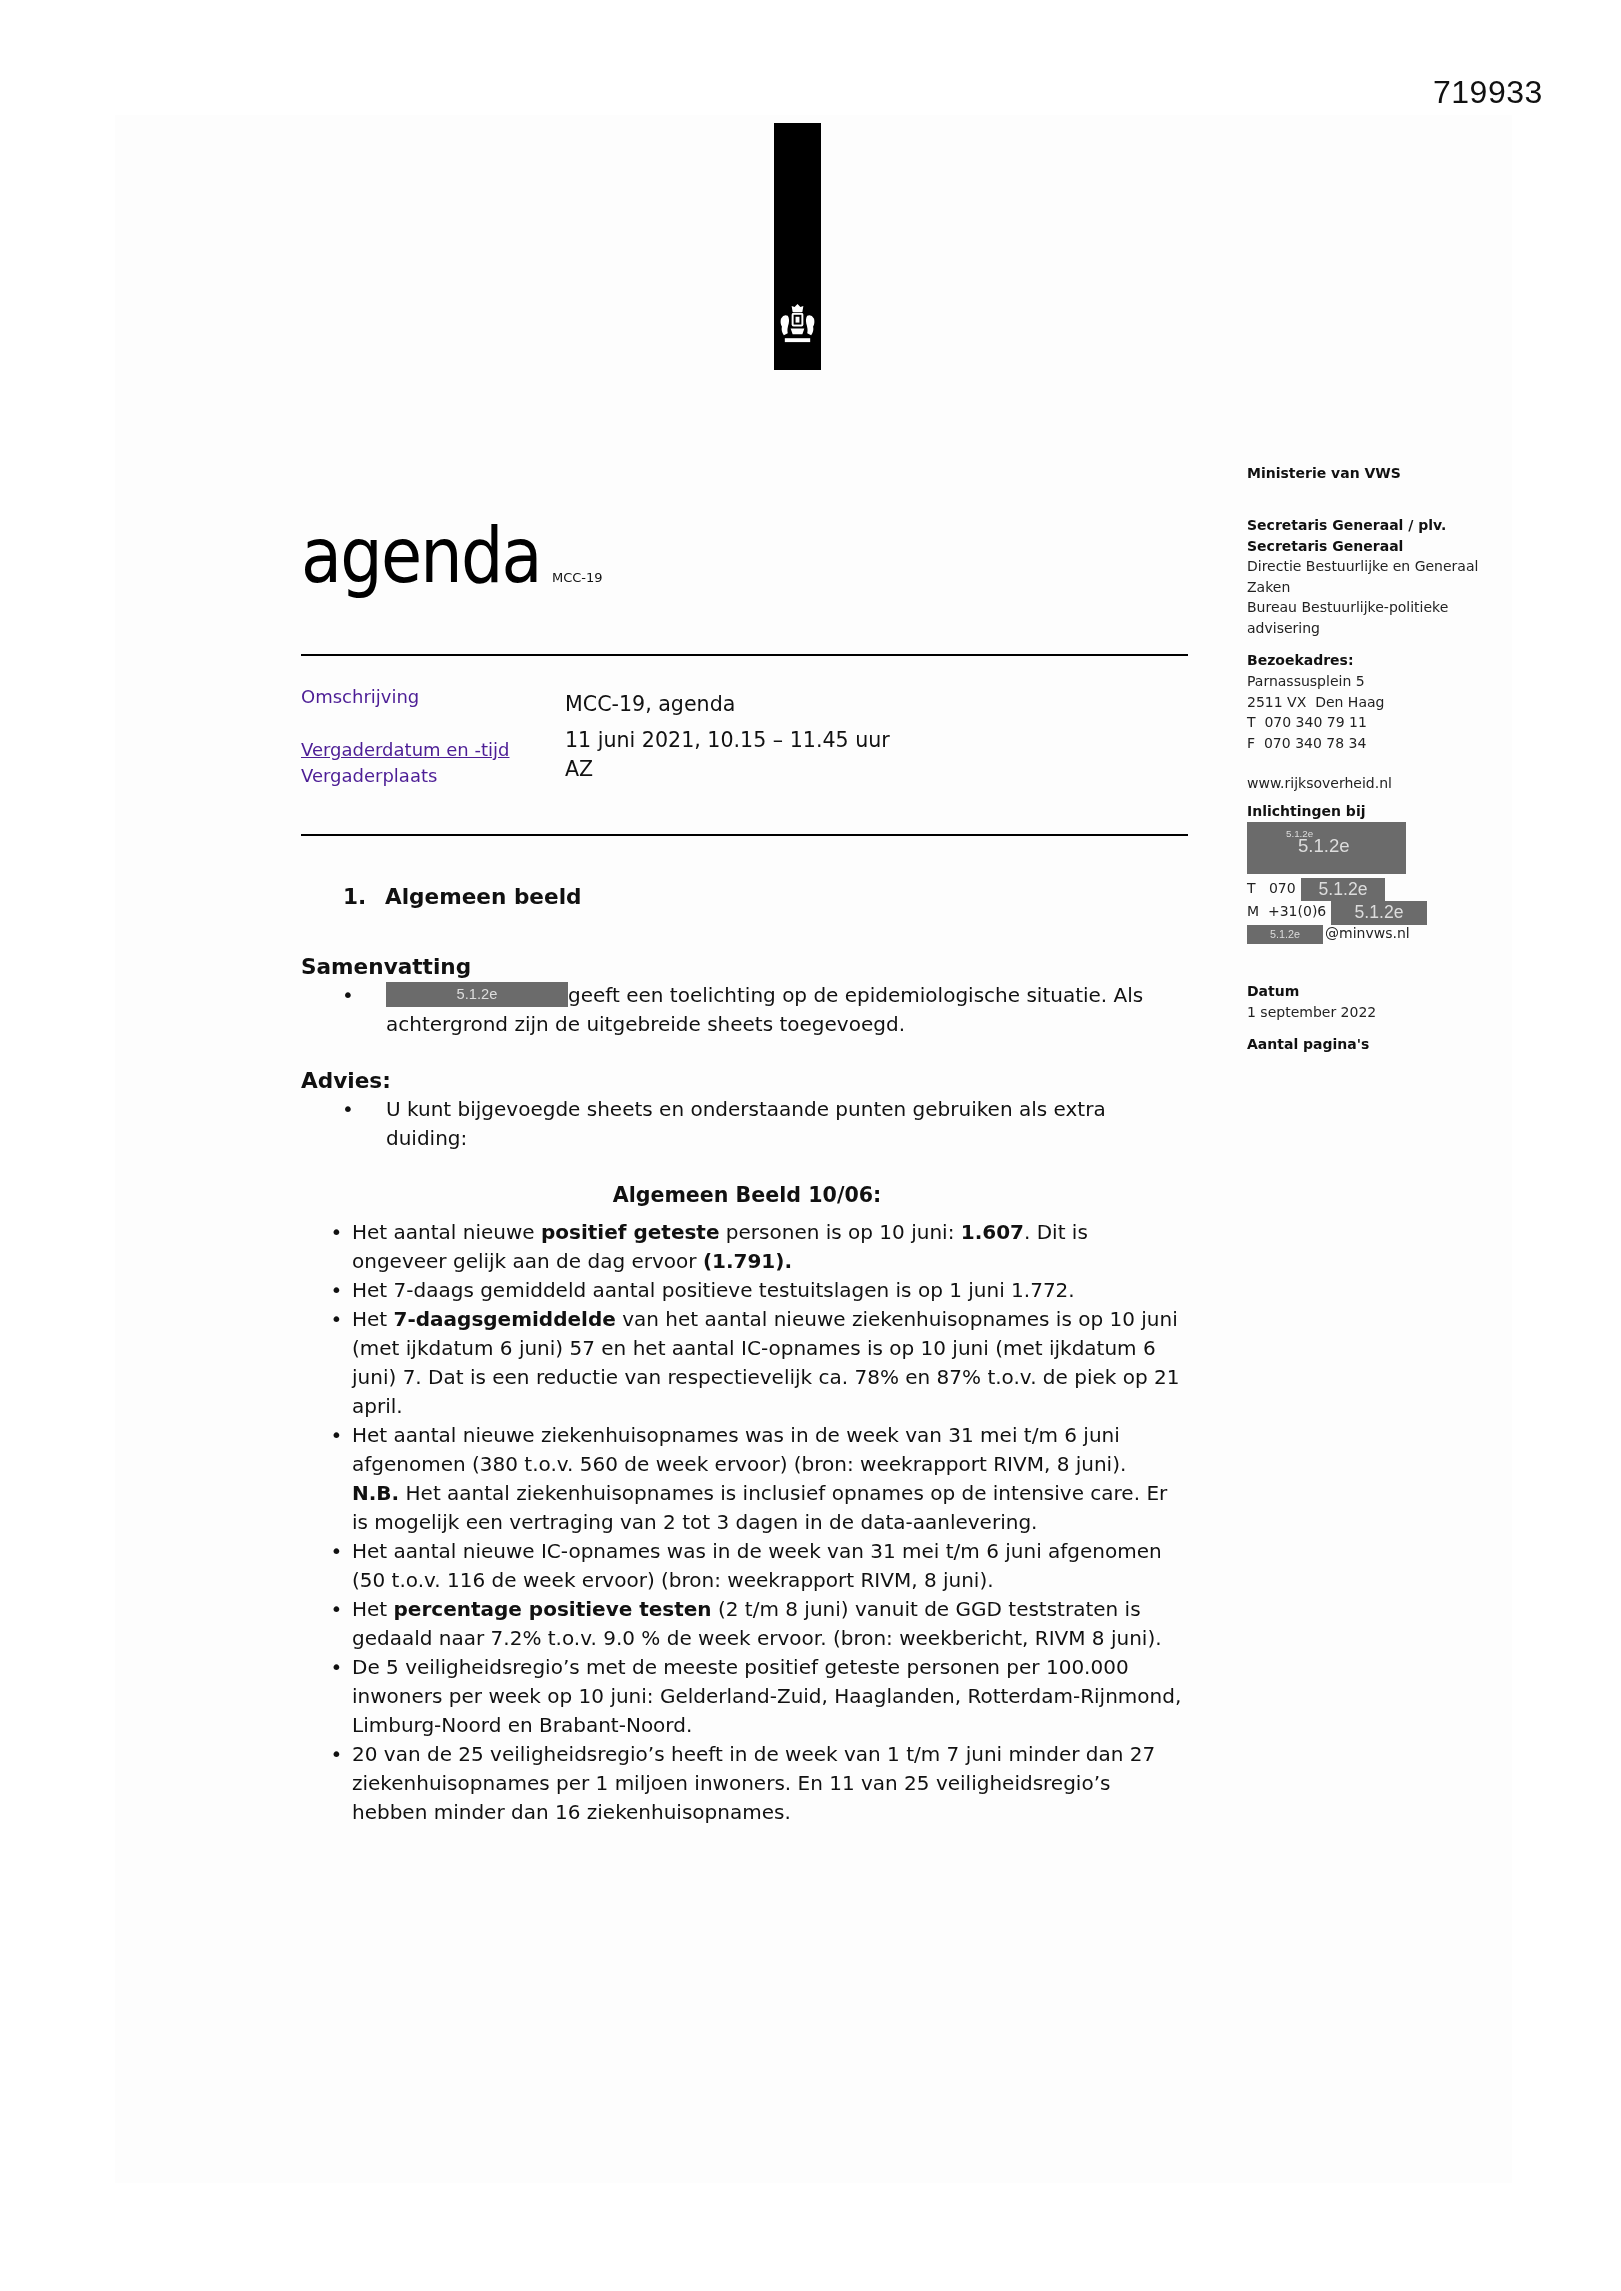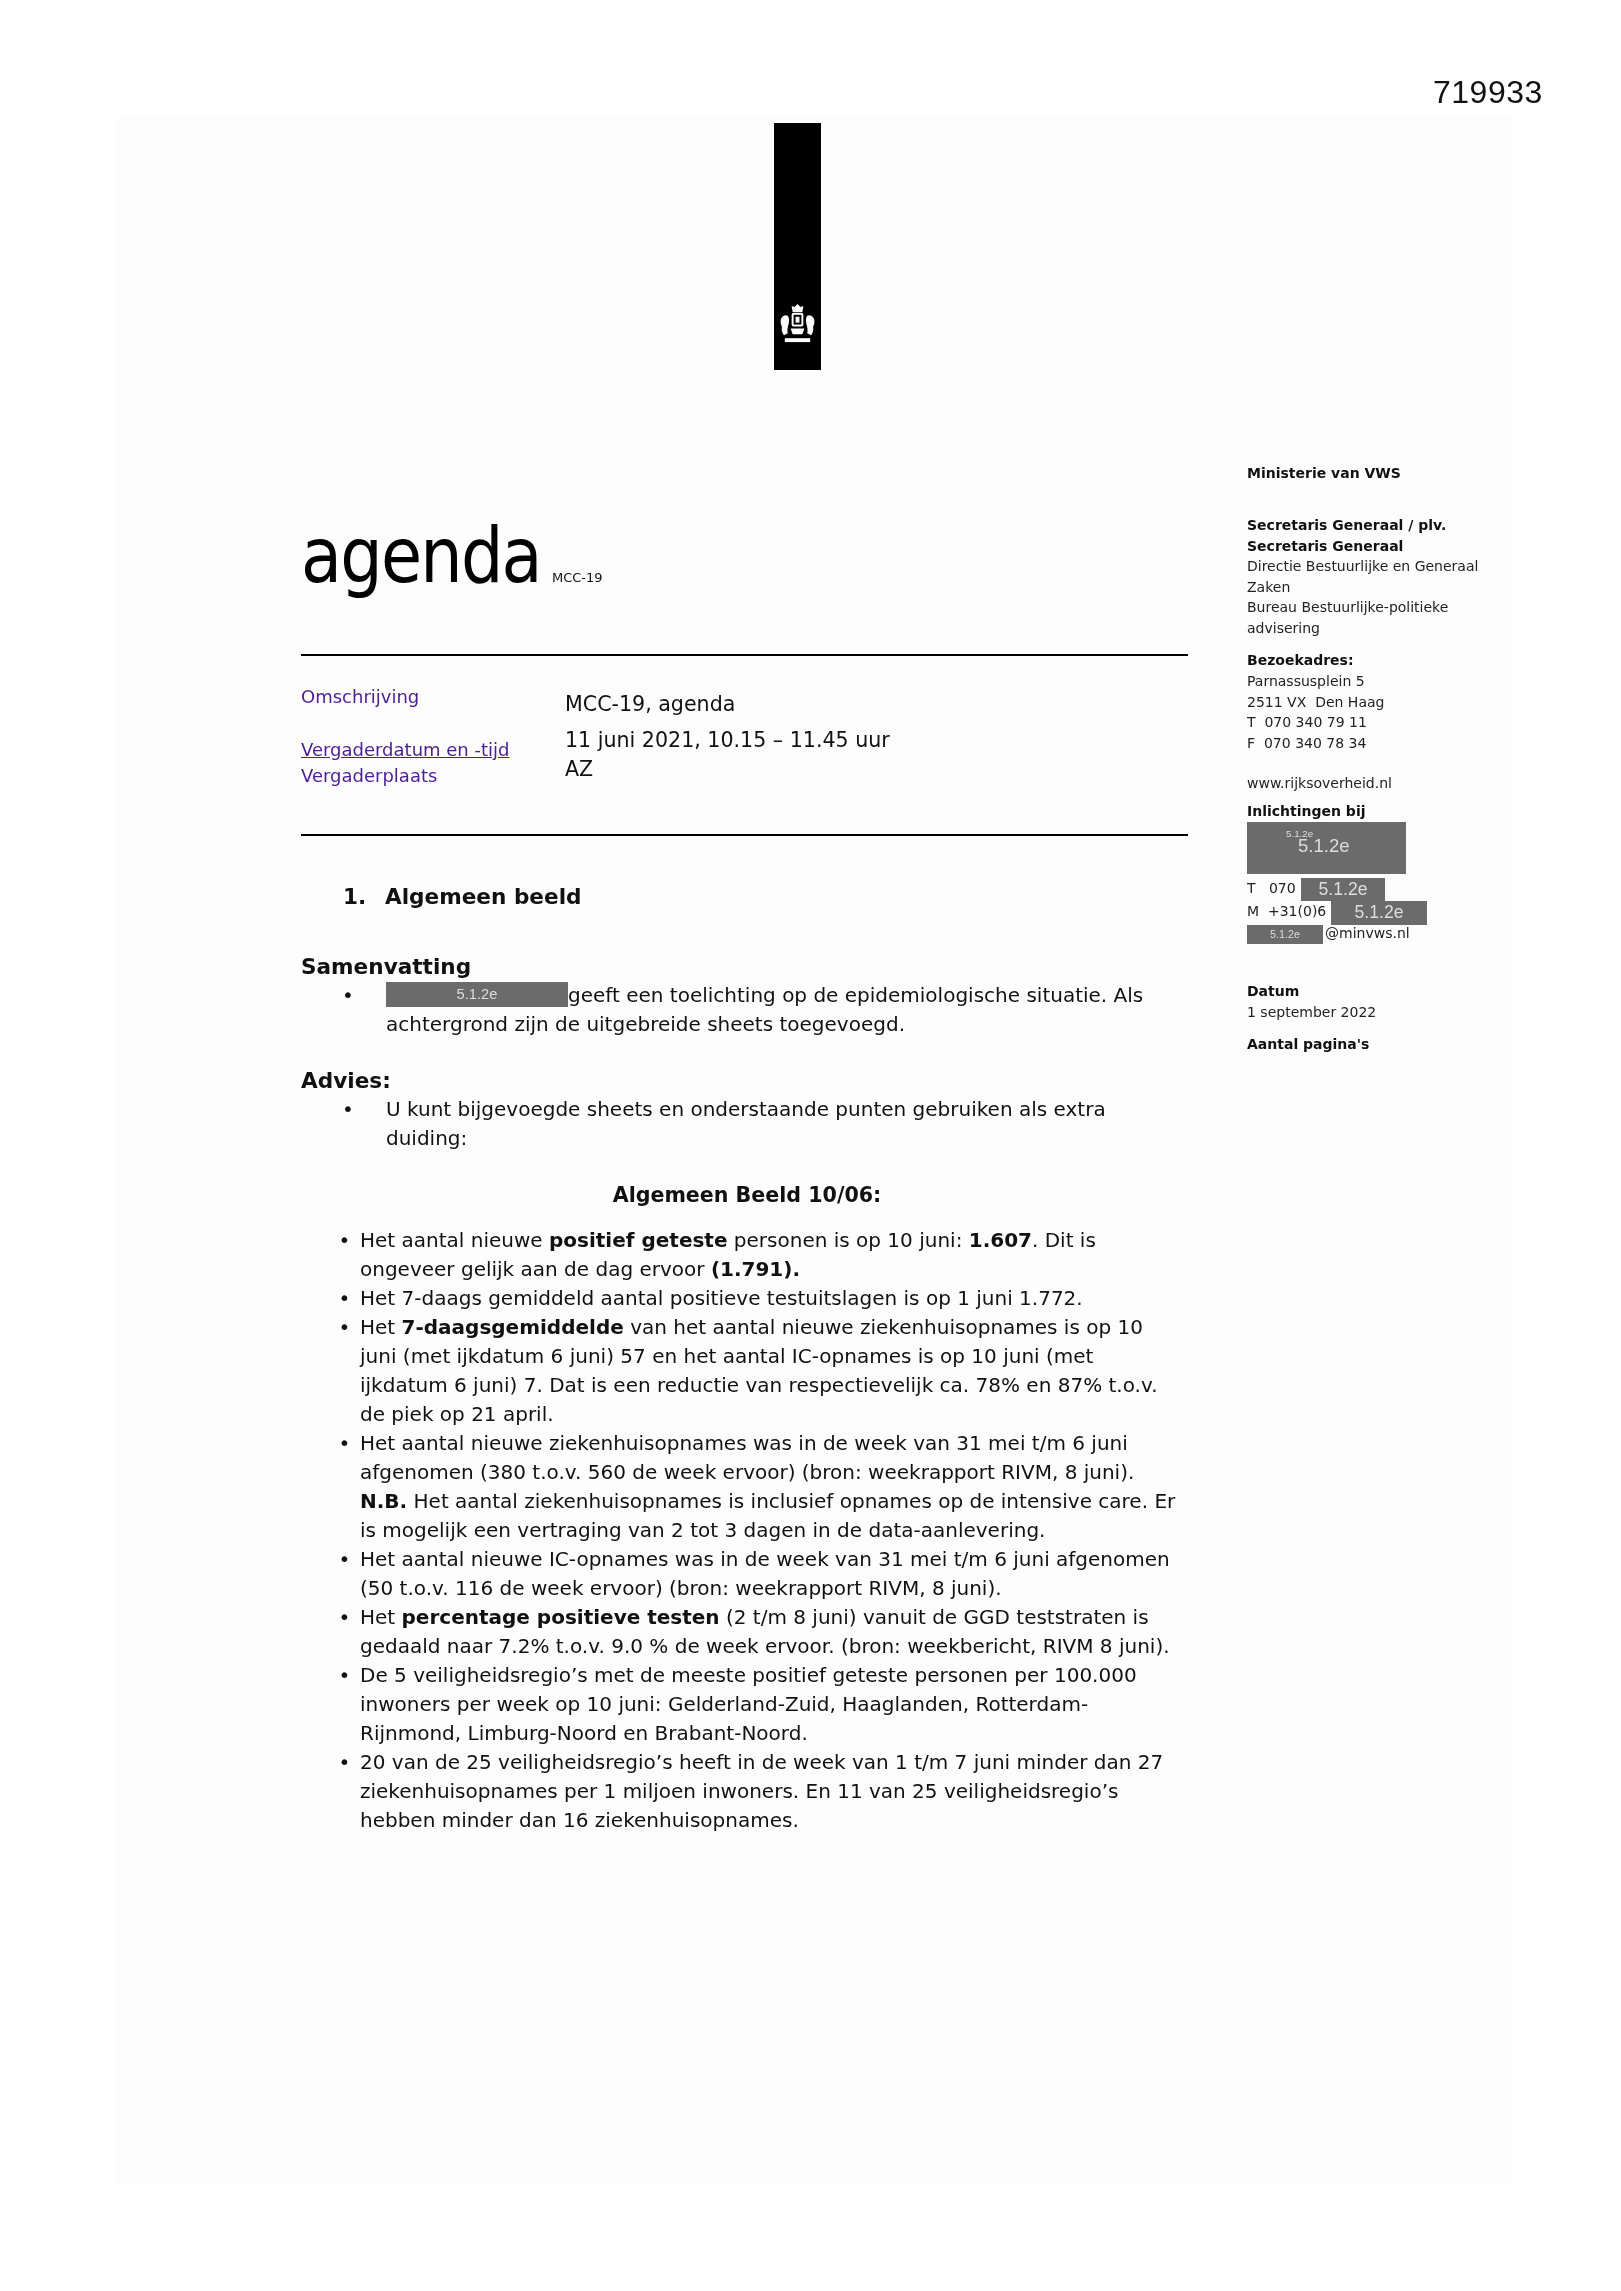--- a/index.html
+++ b/index.html
@@ -23,21 +23,21 @@
   .content { position: absolute; left: 301px; top: 882px; width: 892px; font-size: 20px; line-height: 29px; color: #111; }
   .section-heading { margin-left: 42px; font-weight: bold; font-size: 21.6px; margin-bottom: 41px; }
   .section-heading .num { display: inline-block; width: 42px; }
   .sub-heading { font-weight: bold; font-size: 21.6px; margin: 0; line-height: 29px; }
   .bullet-list { list-style: none; margin: 0 0 27.4px 0; padding: 0; }
   .bullet-list li { position: relative; padding-left: 85px; }
   .bullet-list li::before { content: "•"; position: absolute; left: 41px; top: 0; }
   .redact { display: inline-block; background: #6b6b6b; color: #ddd; font-family: "Liberation Sans", sans-serif; text-align: center; vertical-align: middle; }
   .redact-inline { width: 182px; height: 25.5px; line-height: 25.5px; font-size: 14.7px; margin-right: 0; margin-top: -3.9px; }
   .beeld-heading { font-weight: bold; font-size: 20.6px; margin-top: 13.7px; text-align: center; }
-  .beeld-list { list-style: none; margin: 16px; padding: 0; }
+  .beeld-list { list-style: none; margin: 8px; padding: 0; }
   .beeld-list li { position: relative; padding-left: 43px; text-indent: -21.6px; }
   .beeld-list li .bul { display: inline-block; width: 21.6px; text-indent: 0; }
   b { font-weight: bold; }
 
   .sidebar { position: absolute; left: 1201px; top: 463px; width: 274px; font-size: 14px; line-height: 20.6px; color: #222; margin-left: 46px; }
   .sidebar .strong { font-weight: bold; color: #111; }
   .sidebar .gap { height: 11.8px; }
   .sidebar .biggap { height: 19.6px; }
   .sb-redact-big { display: block; width: 159px; height: 52px; background: #6b6b6b; color: #ddd; position: relative; font-family: "Liberation Sans", sans-serif; }
   .sb-redact-big .small { position: absolute; left: 39px; top: 2px; font-size: 9.8px; }

